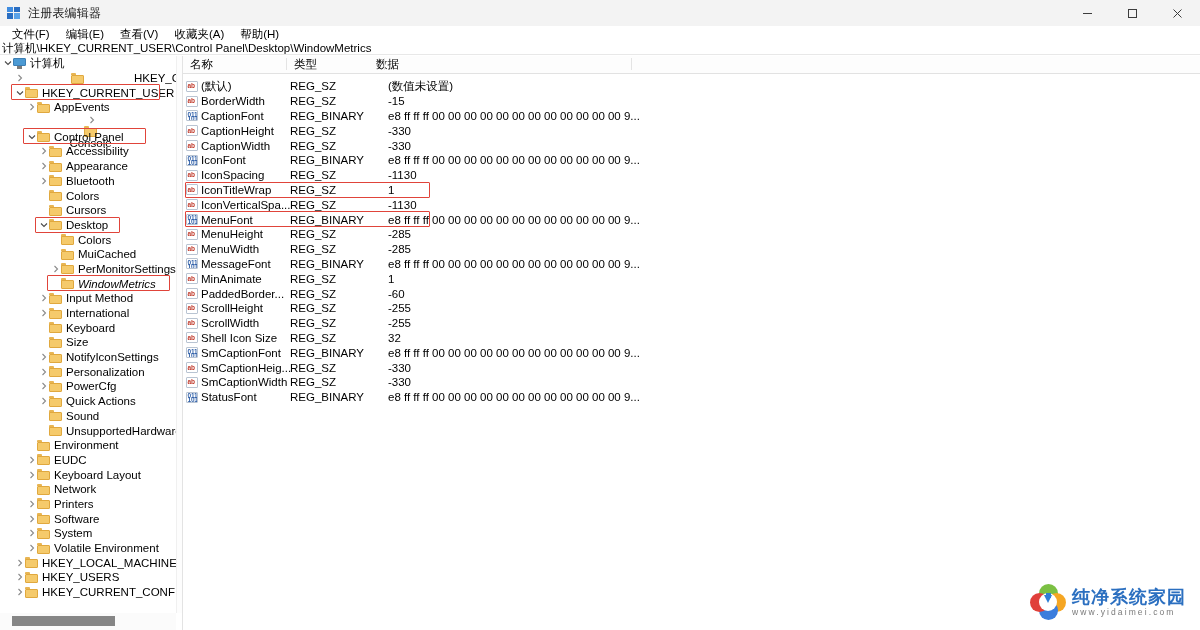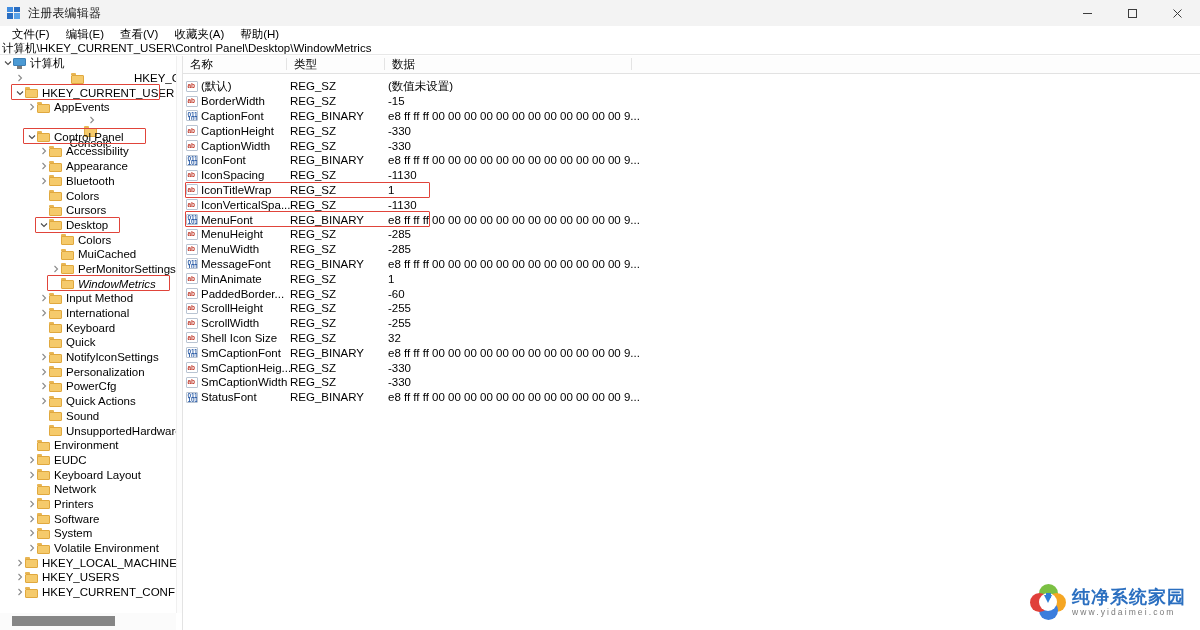--- a/index.html
+++ b/index.html
@@ -404,21 +404,21 @@
             <span class="body"></span>
           </span>
           <span class="tlabel">Keyboard</span>
         </div>
         <div class="trow" style="padding-left: 38px;">
           <span class="chev"></span>
           <span class="folder">
             <span class="tab"></span>
             <span class="body"></span>
           </span>
-          <span class="tlabel">Quick</span>
+          <span class="tlabel">Size</span>
         </div>
         <div class="trow" style="padding-left: 38px;">
           <span class="chev">
             <svg width="8" height="8" viewBox="0 0 8 8">
               <polyline points="2.5,1 5.5,4 2.5,7" fill="none" stroke="#8a8a8a" stroke-width="1.1"></polyline>
             </svg>
           </span>
           <span class="folder">
             <span class="tab"></span>
             <span class="body"></span>
@@ -610,21 +610,21 @@
     <div class="tree-scroll-h">
       <div class="thumb"></div>
     </div>
     <div class="pane-divider"></div>
 
     <div class="list-pane">
       <div class="lheader" id="lheader">
           <div class="col" style="left: 3px;">名称</div>
           <div class="col" style="left: 107px;">类型</div>
           <div class="sep" style="left: 103px;"></div>
-          <div class="col" style="left: 205px;">数据</div>
+          <div class="col" style="left: 189px;">数据</div>
           <div class="sep" style="left: 201px;"></div>
           <div class="sep" style="left: 448px;"></div>
         </div>
       <div class="lrows" id="lrows">
           <div class="lrow">
             <span class="c-name">
               <span class="vicon sz">
                 <span>ab</span>
               </span>
               <span>(默认)</span>

